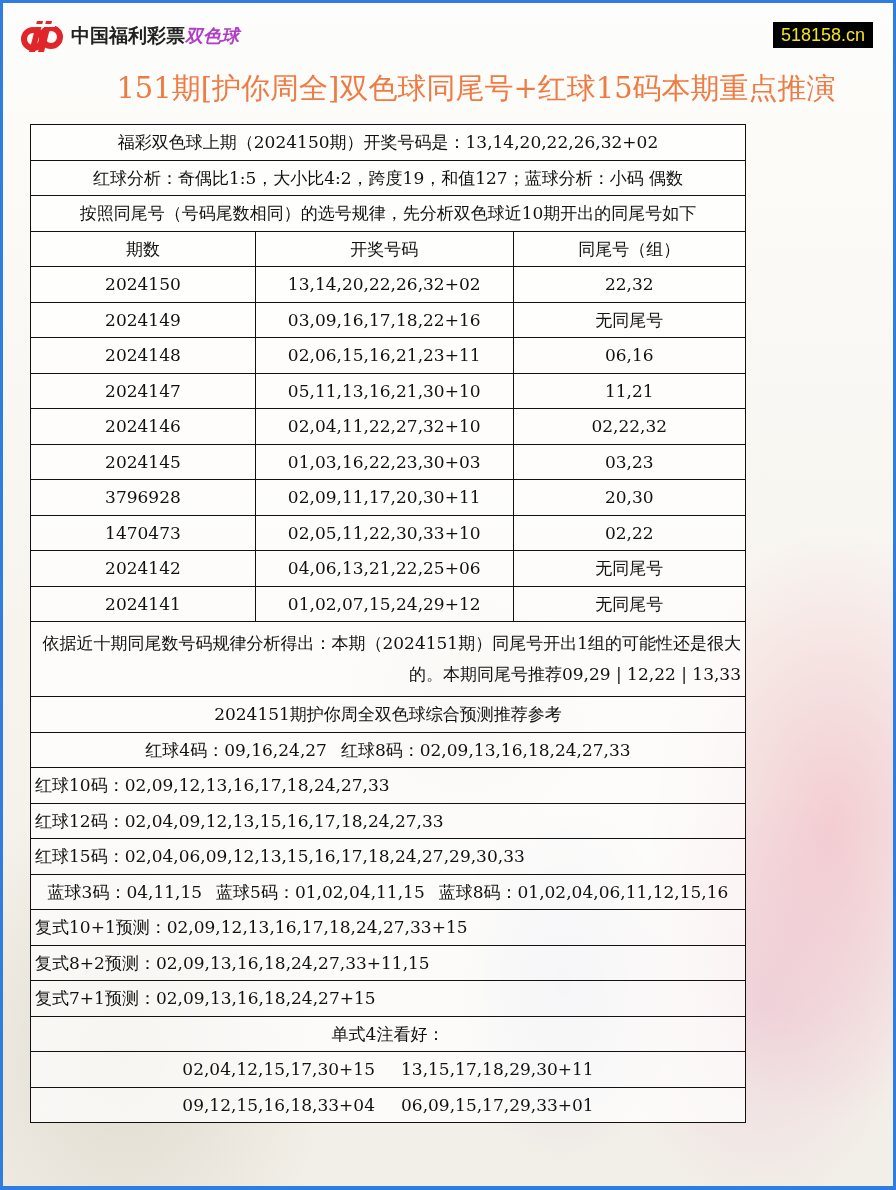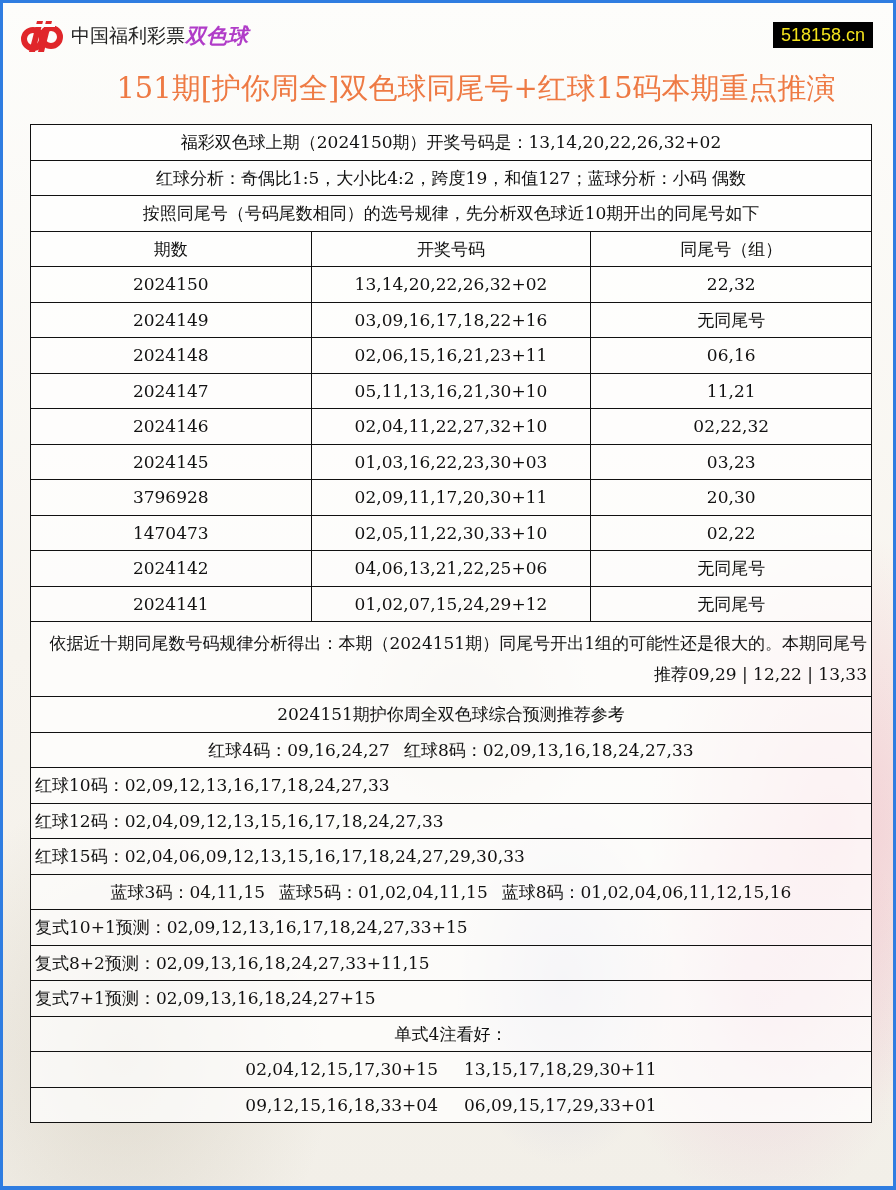--- a/index.html
+++ b/index.html
@@ -29,44 +29,44 @@
   }
   .logo {
     position: absolute; left: 18px; top: 16px; height: 34px;
     display: flex; align-items: center;
   }
   .logo-mark {
     width: 44px; height: 34px; position: relative;
   }
   .logo-text {
     font-family: "DejaVu Sans", "Liberation Sans", sans-serif;
-    font-weight: normal; font-size: 19px; color: #222; margin-left: 6px;
+    font-weight: bold; font-size: 19px; color: #222; margin-left: 6px;
     letter-spacing: 0px;
   }
   .logo-text-accent {
     font-family: "DejaVu Sans", "Liberation Sans", sans-serif;
-    font-weight: bold; font-style: italic; font-size: 21px; color: #b03cc8;
+    font-weight: bold; font-style: italic; font-size: 18px; color: #b03cc8;
   }
   .site-badge {
     position: absolute; right: 20px; top: 19px;
     background: #000; color: #f4e41c;
     font-family: Liberation Sans, sans-serif;
     font-size: 18px; padding: 2px 8px; line-height: 22px;
   }
   .title {
     position: absolute; left: 0; top: 66px; width: 100%;
     text-align: center;
     font-family: "DejaVu Serif", "Liberation Serif", serif;
     font-size: 29px; color: #ee7a44; letter-spacing: 0px;
     white-space: nowrap;
     padding-left: 28px;
   }
   table.main {
     position: absolute; left: 27px; top: 121px;
-    width: 842px;
+    width: 716px;
     border-collapse: collapse;
     font-size: 17px; color: #111;
     background: rgba(255,255,255,0.72);
   }
   table.main td {
     border: 1.5px solid #111;
     height: 34.5px; padding: 0 4px;
     text-align: center; white-space: nowrap;
     line-height: 22px;
   }

